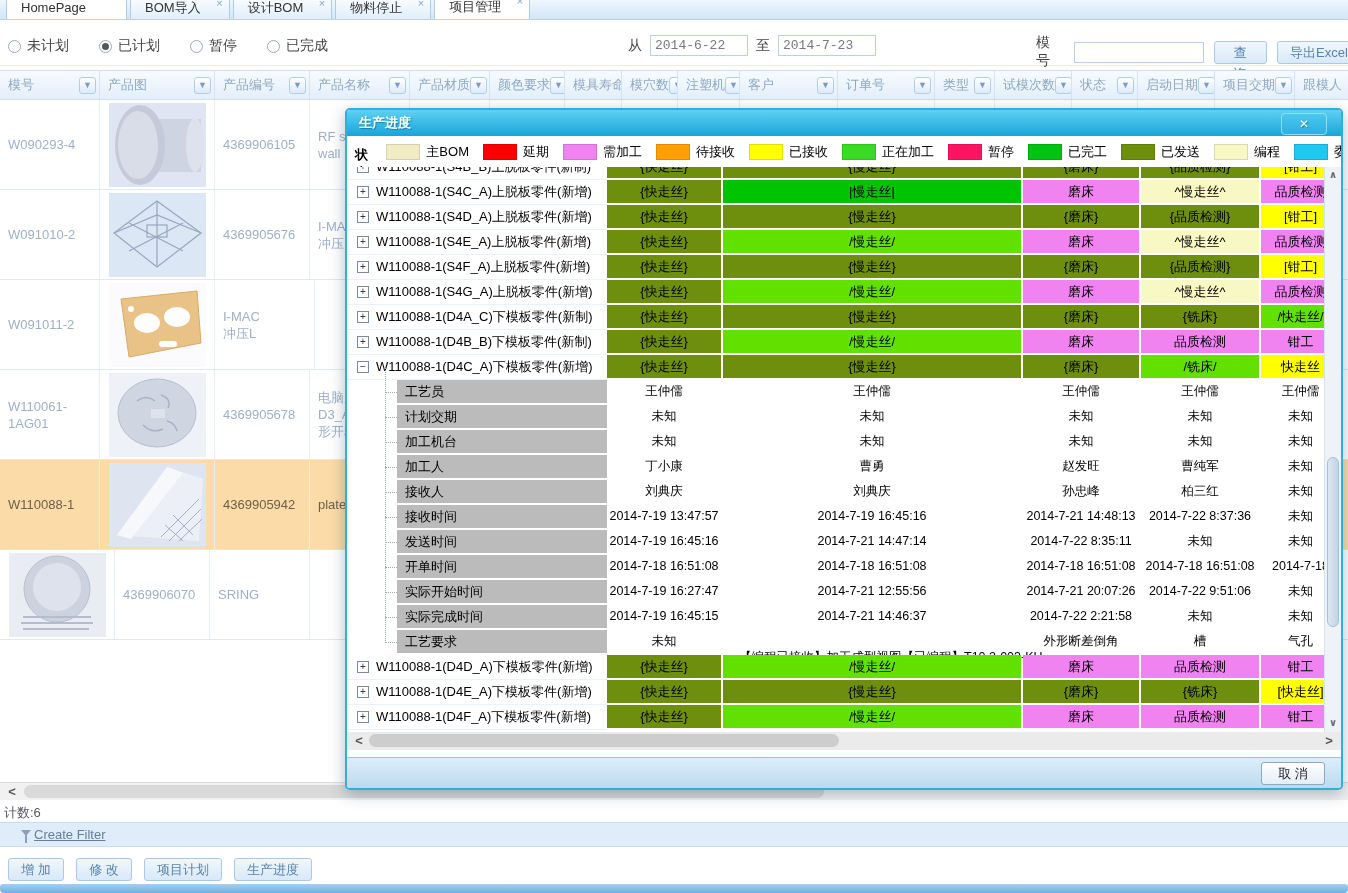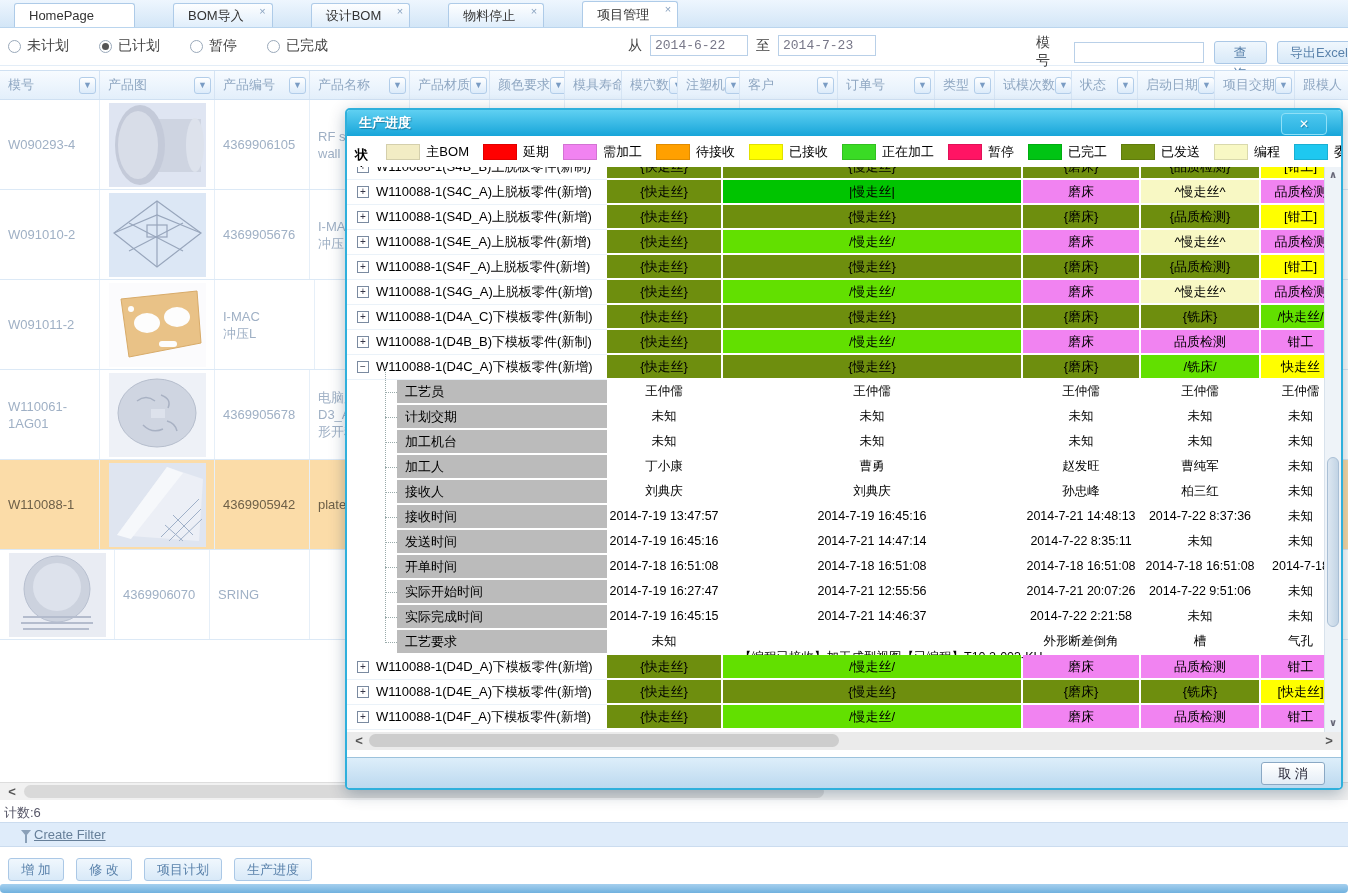--- a/index.html
+++ b/index.html
@@ -1,23 +1,23 @@
 <!DOCTYPE html>
 <html><head>
 <meta charset="utf-8">
 <style>
   * { box-sizing: border-box; margin: 0; padding: 0; }
   html,body { background:#fff; }
   body { font-family:"Liberation Sans","DejaVu Sans",sans-serif; }
   .app { position:relative; width:1348px; height:893px; overflow:hidden; background:#fff; }
 
   
-  .tabbar { position:absolute; top:0; left:0; width:100%; height:28px;
+  .tabbar { position:absolute; top:0; left:0; width:100%; height:20px;
     background:linear-gradient(#eef6fe,#d3e6f7); border-bottom:1px solid #bad5ee;
-    display:flex; align-items:flex-end; padding-left:14px;gap:35px; }
+    display:flex; align-items:flex-end; padding-left:6px; }
   .tab { position:relative; height:24px; line-height:23px; padding:0 28px 0 14px; margin-right:3px;
     border:1px solid #aecbe8; border-bottom:none; border-radius:3px 3px 0 0;
     background:linear-gradient(#fdfeff,#e0eefb); font-size:13px; color:#333; cursor:default; }
   .tab.home { background:#fff; padding-right:40px; }
   .tab.active { background:#fff; height:26px; line-height:25px; }
   .tclose { position:absolute; top:1px; right:6px; font-size:11px; color:#8aa3c0; line-height:12px; }
 
   
   .toolbar { position:absolute; top:28px; left:0; width:100%; height:38px; background:#fff;
     border-bottom:1px solid #e3edf7; }

